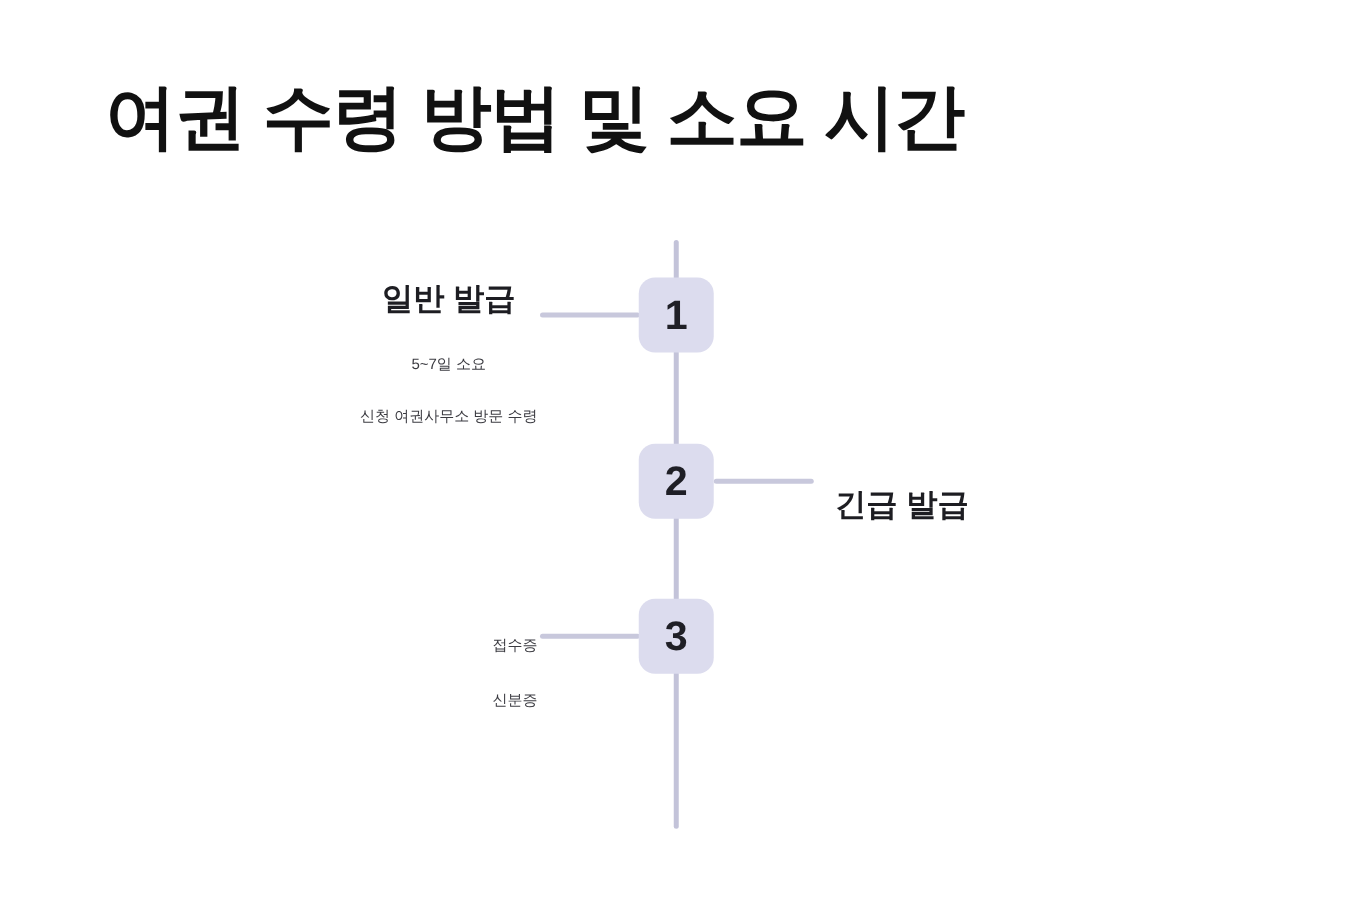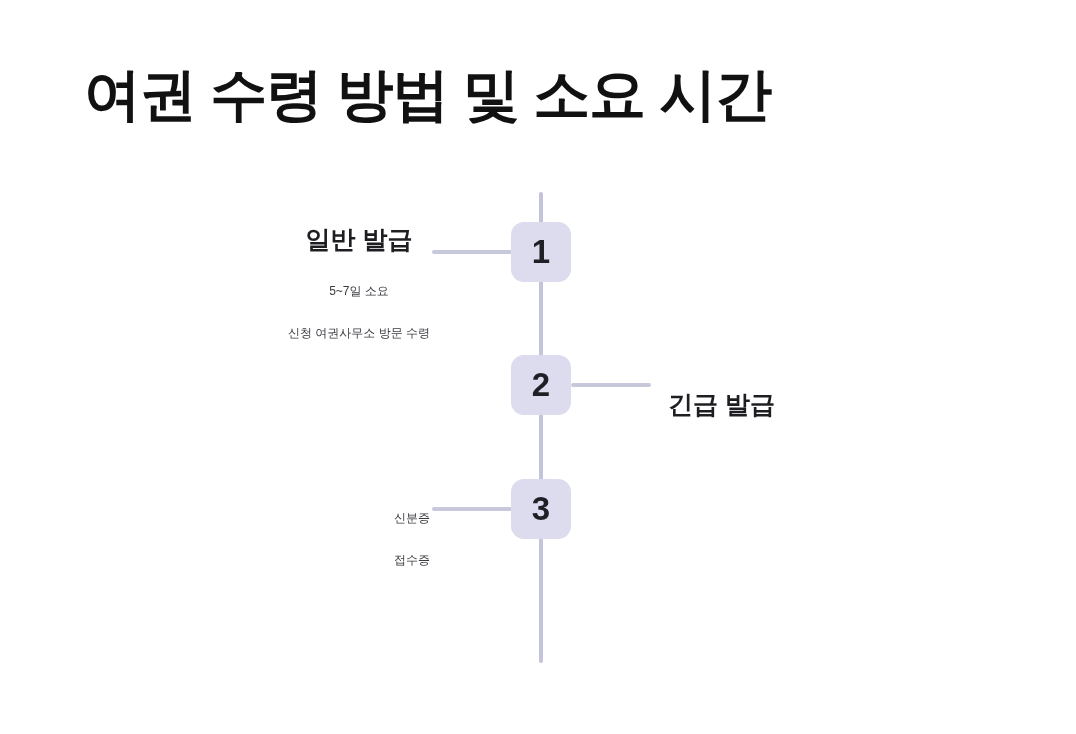--- a/index.html
+++ b/index.html
@@ -130,17 +130,17 @@
     <p class="heading">일반 발급</p>
     <p class="detail d1">5~7일 소요</p>
     <p class="detail d2">신청 여권사무소 방문 수령</p>
   </div>
 
   <div class="block right block-2">
     <p class="heading">긴급 발급</p>
   </div>
 
   <div class="block left block-3">
+    <p class="detail d2">접수증</p>
     <p class="detail d1">신분증</p>
-    <p class="detail d2">접수증</p>
   </div>
 
 </div>
 
 </body></html>

